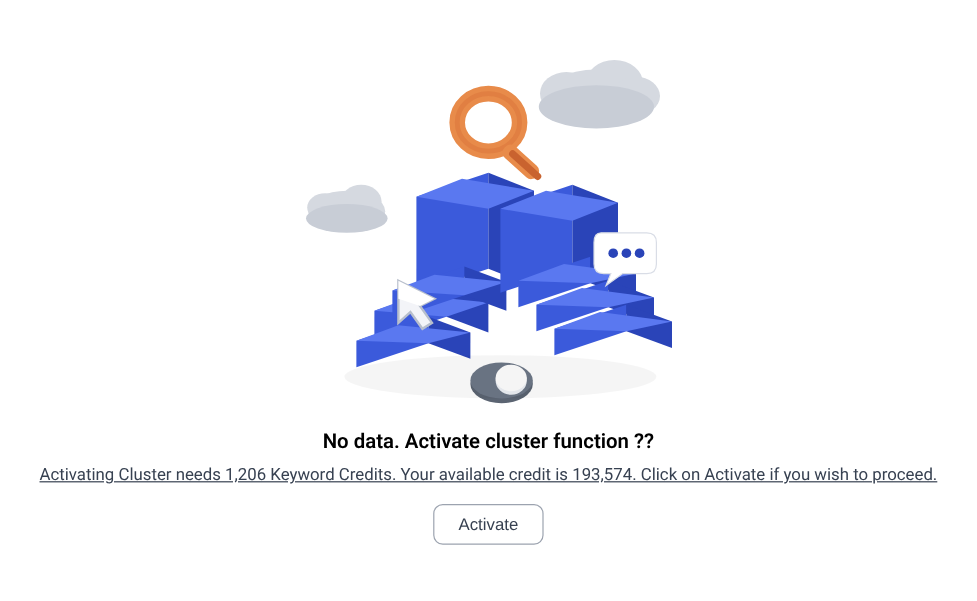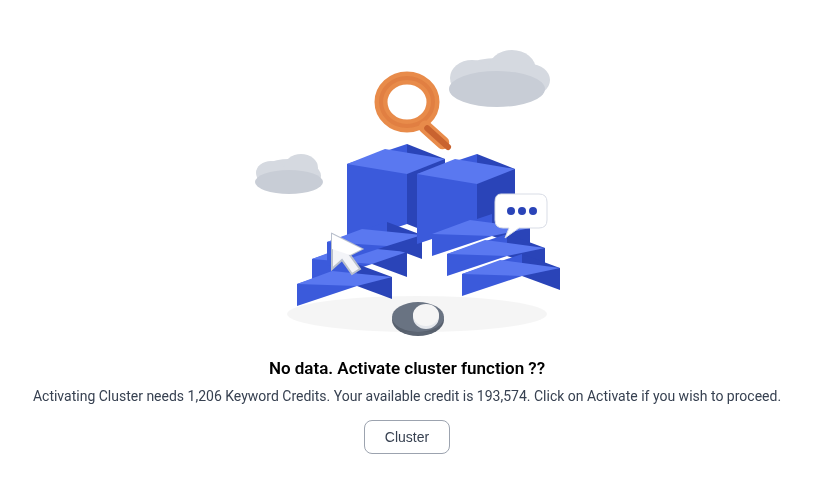--- a/index.html
+++ b/index.html
@@ -25,20 +25,21 @@
     color: #000000;
     font-size: 17px;
     font-weight: 600;
     margin-top: 14px;
     text-align: center;
   }
   .subtext {
     color: #374151;
     font-size: 14px;
     margin-top: 10px;
+    text-decoration: underline;
   }
   .activate-btn {
     margin-top: 16px;
     padding: 8px 20px;
     border: 1px solid #9ca3af;
     border-radius: 8px;
     background: #fff;
     color: #374151;
     font-size: 14px;
     cursor: pointer;
@@ -123,13 +124,13 @@
       <ellipse cx="34" cy="15" rx="13" ry="12" fill="#eef1f6"></ellipse>
       <ellipse cx="34" cy="13" rx="13" ry="11" fill="#ffffff"></ellipse>
     </g>
 
     <ellipse cx="190" cy="290" rx="130" ry="18" fill="#000" opacity="0.04"></ellipse>
   </svg>
 </div>
 
 <div class="heading">No data. Activate cluster function ??</div>
 <div class="subtext">Activating Cluster needs 1,206 Keyword Credits. Your available credit is 193,574. Click on Activate if you wish to proceed.</div>
-<button class="activate-btn">Cluster</button>
+<button class="activate-btn">Activate</button>
 
 </body></html>

